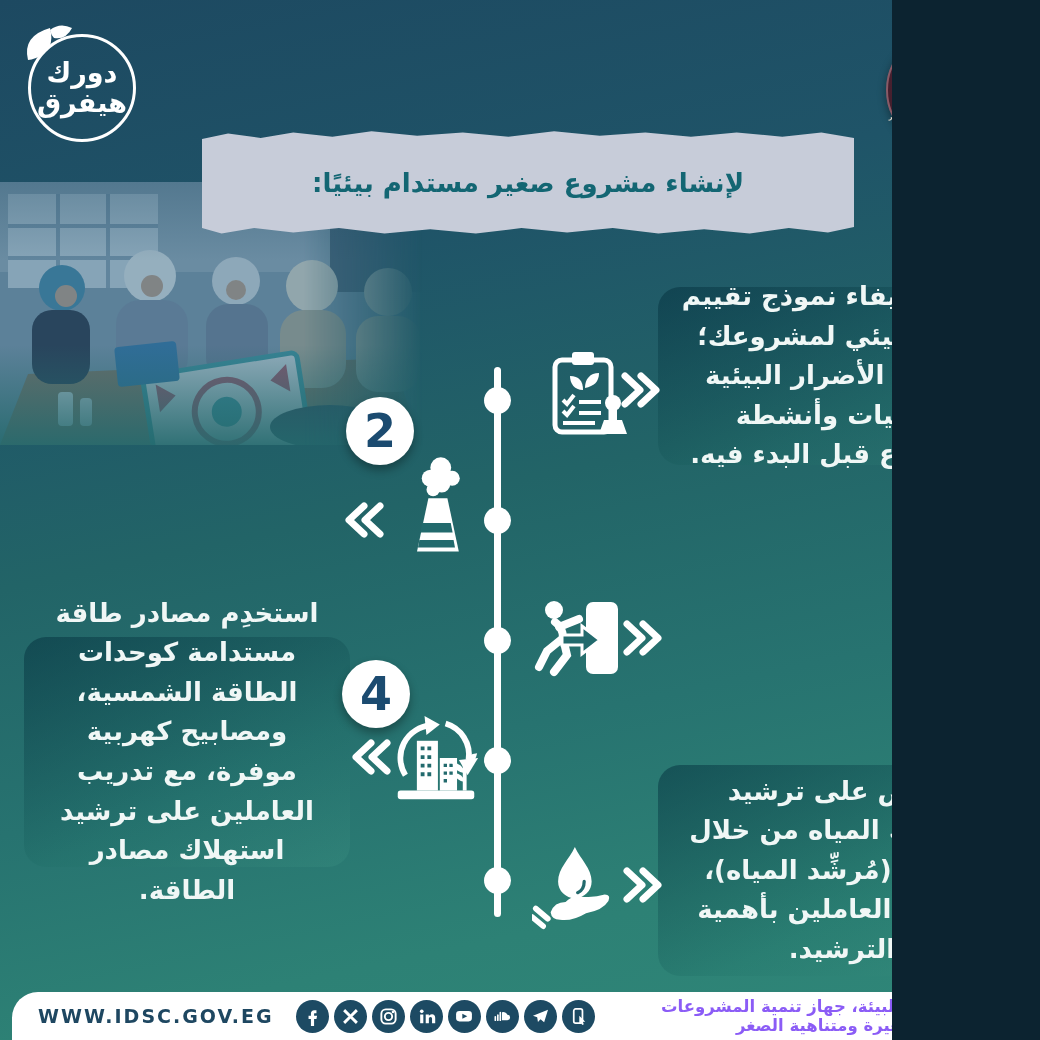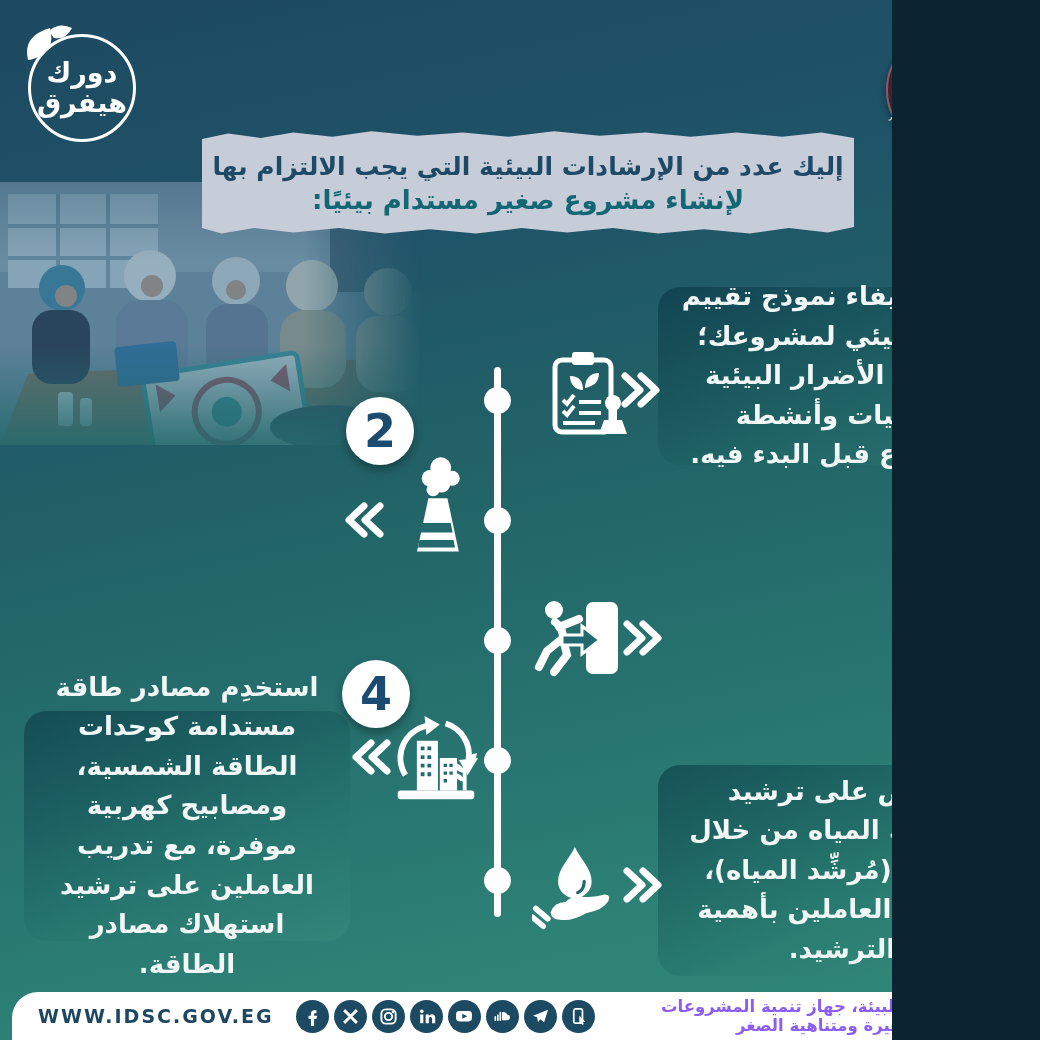--- a/index.html
+++ b/index.html
@@ -36,21 +36,21 @@
   .icon{position:absolute;z-index:4;}
   .chev{position:absolute;z-index:4;}
   
   .card{position:absolute;border-radius:22px;z-index:2;box-sizing:border-box;
     background:linear-gradient(155deg,rgba(4,48,62,.52) 0%,rgba(24,104,96,.18) 62%,rgba(80,170,148,.16) 100%);
     display:flex;align-items:center;justify-content:center;padding:16px 22px;}
   .card p{margin:0;color:#f0f7f6;font-weight:bold;text-align:center;line-height:1.52;}
   .c1{left:658px;top:287px;width:366px;height:178px;} .c1 p{font-size:26px;}
   .c2{left:26px;top:425px;width:324px;height:247px;}  .c2 p{font-size:26px;}
   .c3{left:658px;top:515px;width:368px;height:226px;} .c3 p{font-size:26px;}
-  .c4{left:24px;top:711px;width:326px;height:230px;}  .c4 p{font-size:26px;}
+  .c4{left:24px;top:637px;width:326px;height:230px;}  .c4 p{font-size:26px;}
   .c5{left:658px;top:765px;width:368px;height:211px;} .c5 p{font-size:26px;}
   .num{position:absolute;width:68px;height:68px;border-radius:50%;background:#fff;color:#1b4b70;
     display:flex;align-items:center;justify-content:center;font-size:46px;font-weight:bold;z-index:6;
     box-shadow:0 5px 10px rgba(0,0,0,.32);}
   .n1{left:972px;top:248px;} .n2{left:346px;top:397px;} .n3{left:977px;top:509px;}
   .n4{left:342px;top:660px;} .n5{left:977px;top:757px;}
   
   .footer{position:absolute;left:12px;top:992px;width:1040px;height:48px;background:#ffffff;
     border-radius:26px 26px 0 0;z-index:8;display:flex;align-items:center;justify-content:space-between;
     padding:0 26px;box-sizing:border-box;}
@@ -83,21 +83,20 @@
       <polygon points="11,29 55,29 66,44 0,44" fill="#1b1b22"></polygon>
       <path d="M33 15 l5 4 v6 l-5 3 -5 -3 v-6 z" fill="#d4af37"></path>
     </svg>
     <div class="ltxt">
       <div>مجلس الوزراء المصري</div>
       <div>مركز المعلومات الصغر اتخاذ القرار</div>
     </div>
   </div>
 
   <div class="banner">
-    <div class="l1" dir="rtl">إليك عدد من الإرشادات البيئية التي يجب الالتزام بها</div>
     <div class="l2" dir="rtl">لإنشاء مشروع صغير مستدام بيئيًا:</div>
   </div>
 
   <div class="photo">
     <svg width="422" height="263" viewBox="0 0 422 263">
       <rect x="0" y="0" width="422" height="263" fill="#8aa0b2"></rect>
       <rect x="0" y="0" width="422" height="90" fill="#a3b4c2"></rect>
       <rect x="8" y="12" width="150" height="94" fill="#d3dde6"></rect>
       <path d="M8 44 H158 M8 76 H158 M58 12 V106 M108 12 V106" stroke="#93a7b8" stroke-width="4" fill="none"></path>
       <rect x="330" y="34" width="92" height="76" fill="#5a6c7c"></rect>

